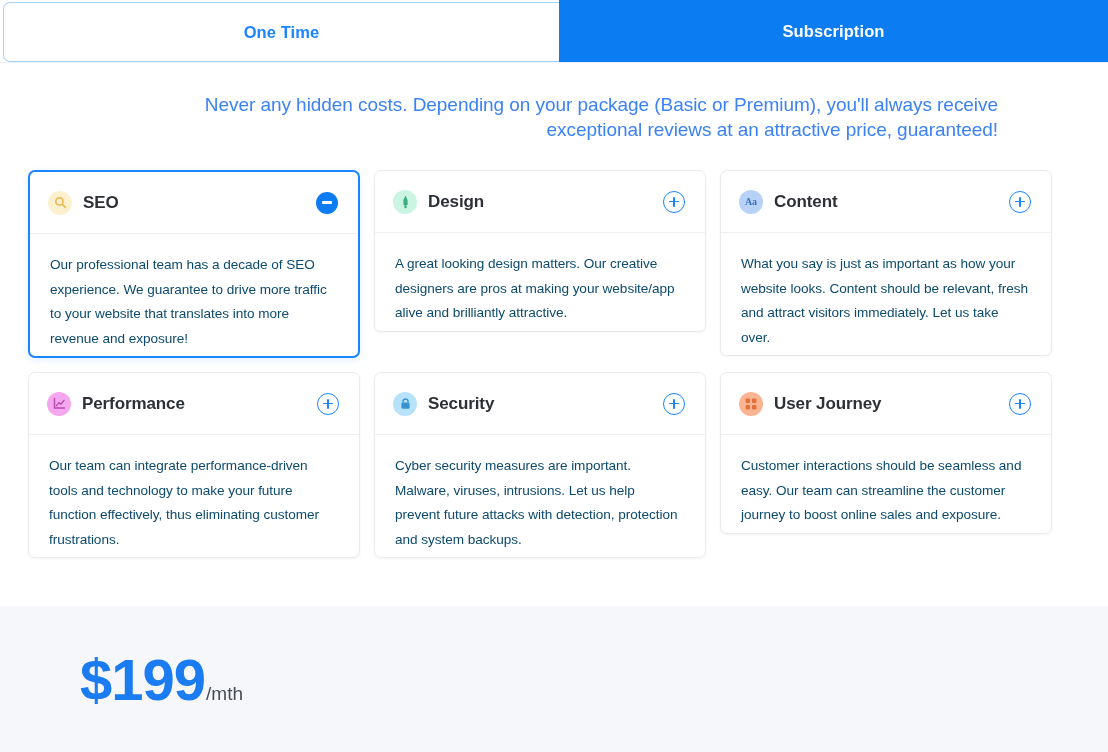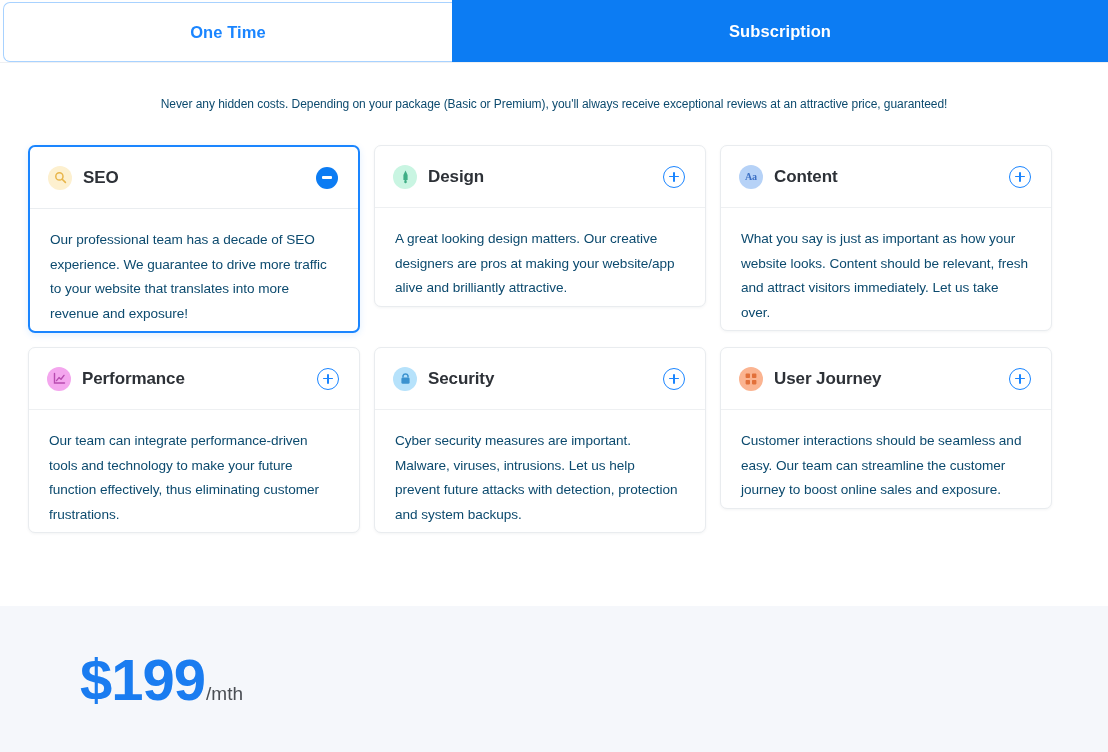--- a/index.html
+++ b/index.html
@@ -30,21 +30,21 @@
     align-items: center;
     justify-content: center;
     font-size: 16.5px;
     font-weight: bold;
     letter-spacing: 0.1px;
     cursor: pointer;
     user-select: none;
   }
 
   .tab-one {
-    width: 449px;
+    width: 556px;
     background: #ffffff;
     color: #1a85ff;
     border: 1px solid #a8d2ff;
     border-top-left-radius: 7px;
     border-bottom-left-radius: 7px;
     border-right: none;
     margin-left: 3px;
     margin-top: 2px;
     height: 60px;
   }
@@ -58,23 +58,23 @@
   
   .panel {
     width: 1108px;
     height: 544px;
     background: #ffffff;
     border-top: 1px solid #eef0f3;
     position: relative;
   }
 
   .intro {
-    text-align: center;
-    color: #0c4a6e;
-    font-size: 12px;
+    text-align: right;
+    color: #3b82f6;
+    font-size: 19px;
     line-height: 25px;
     padding: 29px 110px 0 110px;
     letter-spacing: -0.05px;
   }
 
   
   .grid {
     display: grid;
     grid-template-columns: 332px 332px 332px;
     column-gap: 29px;

